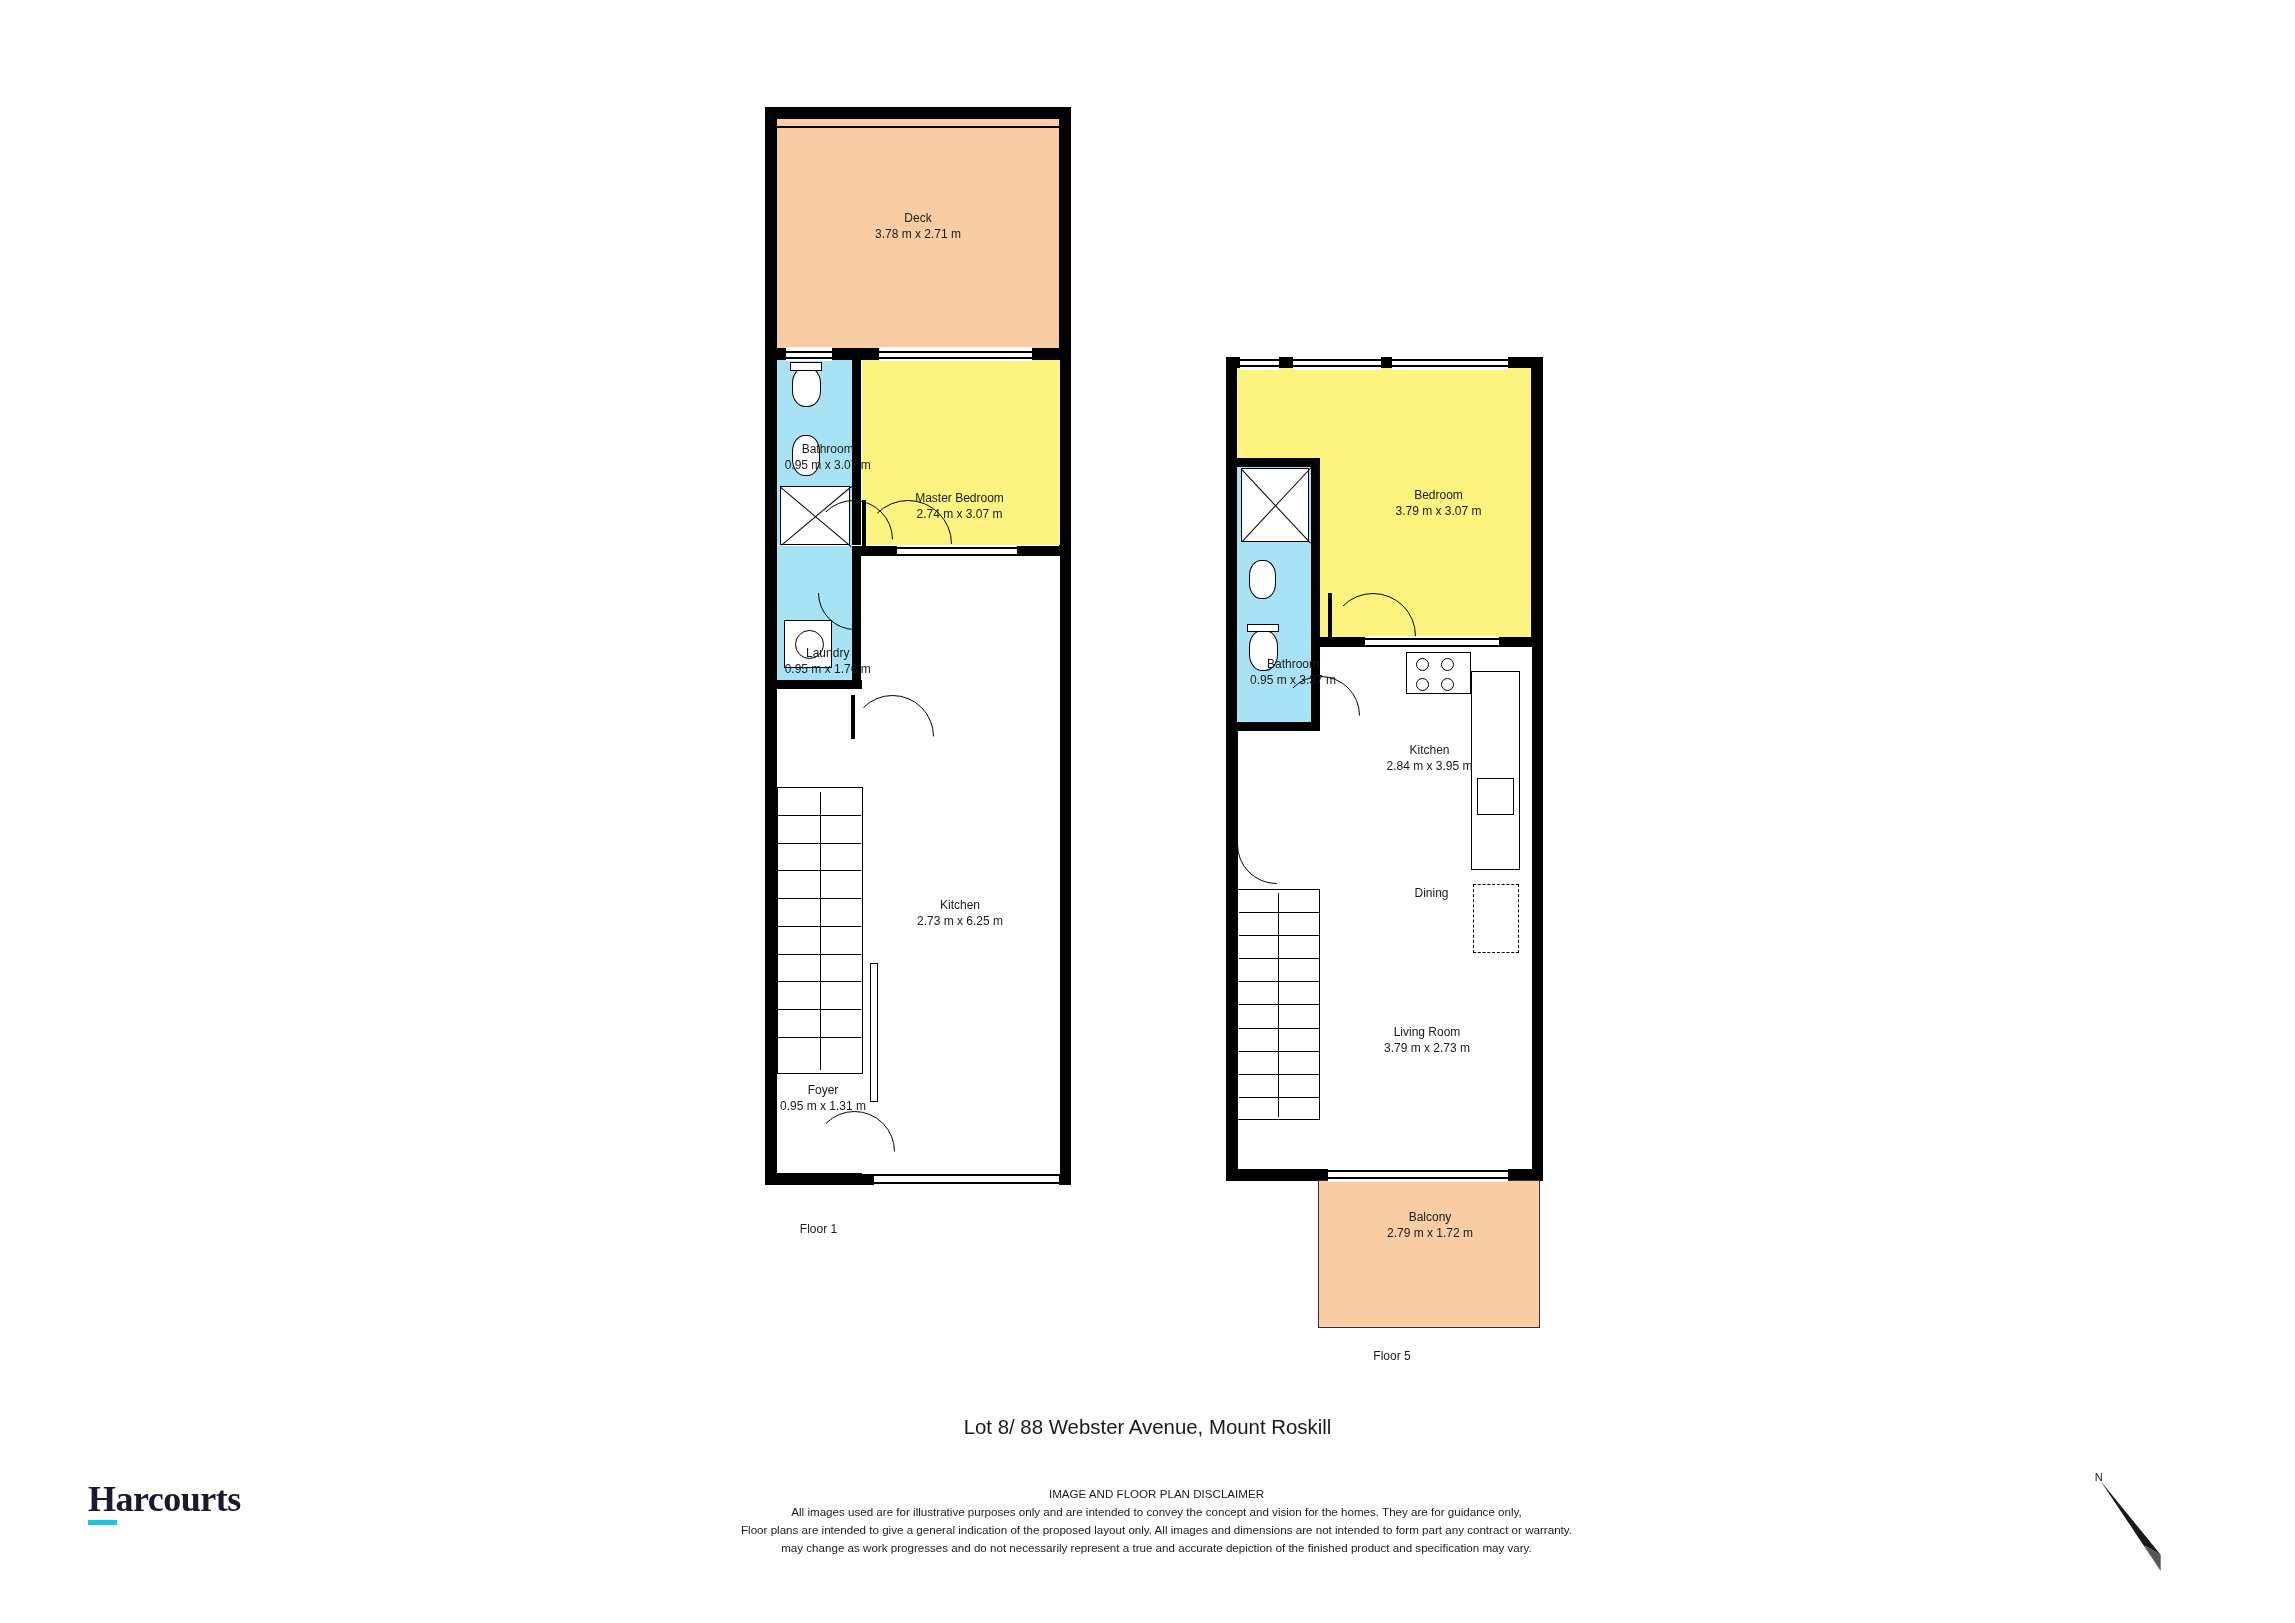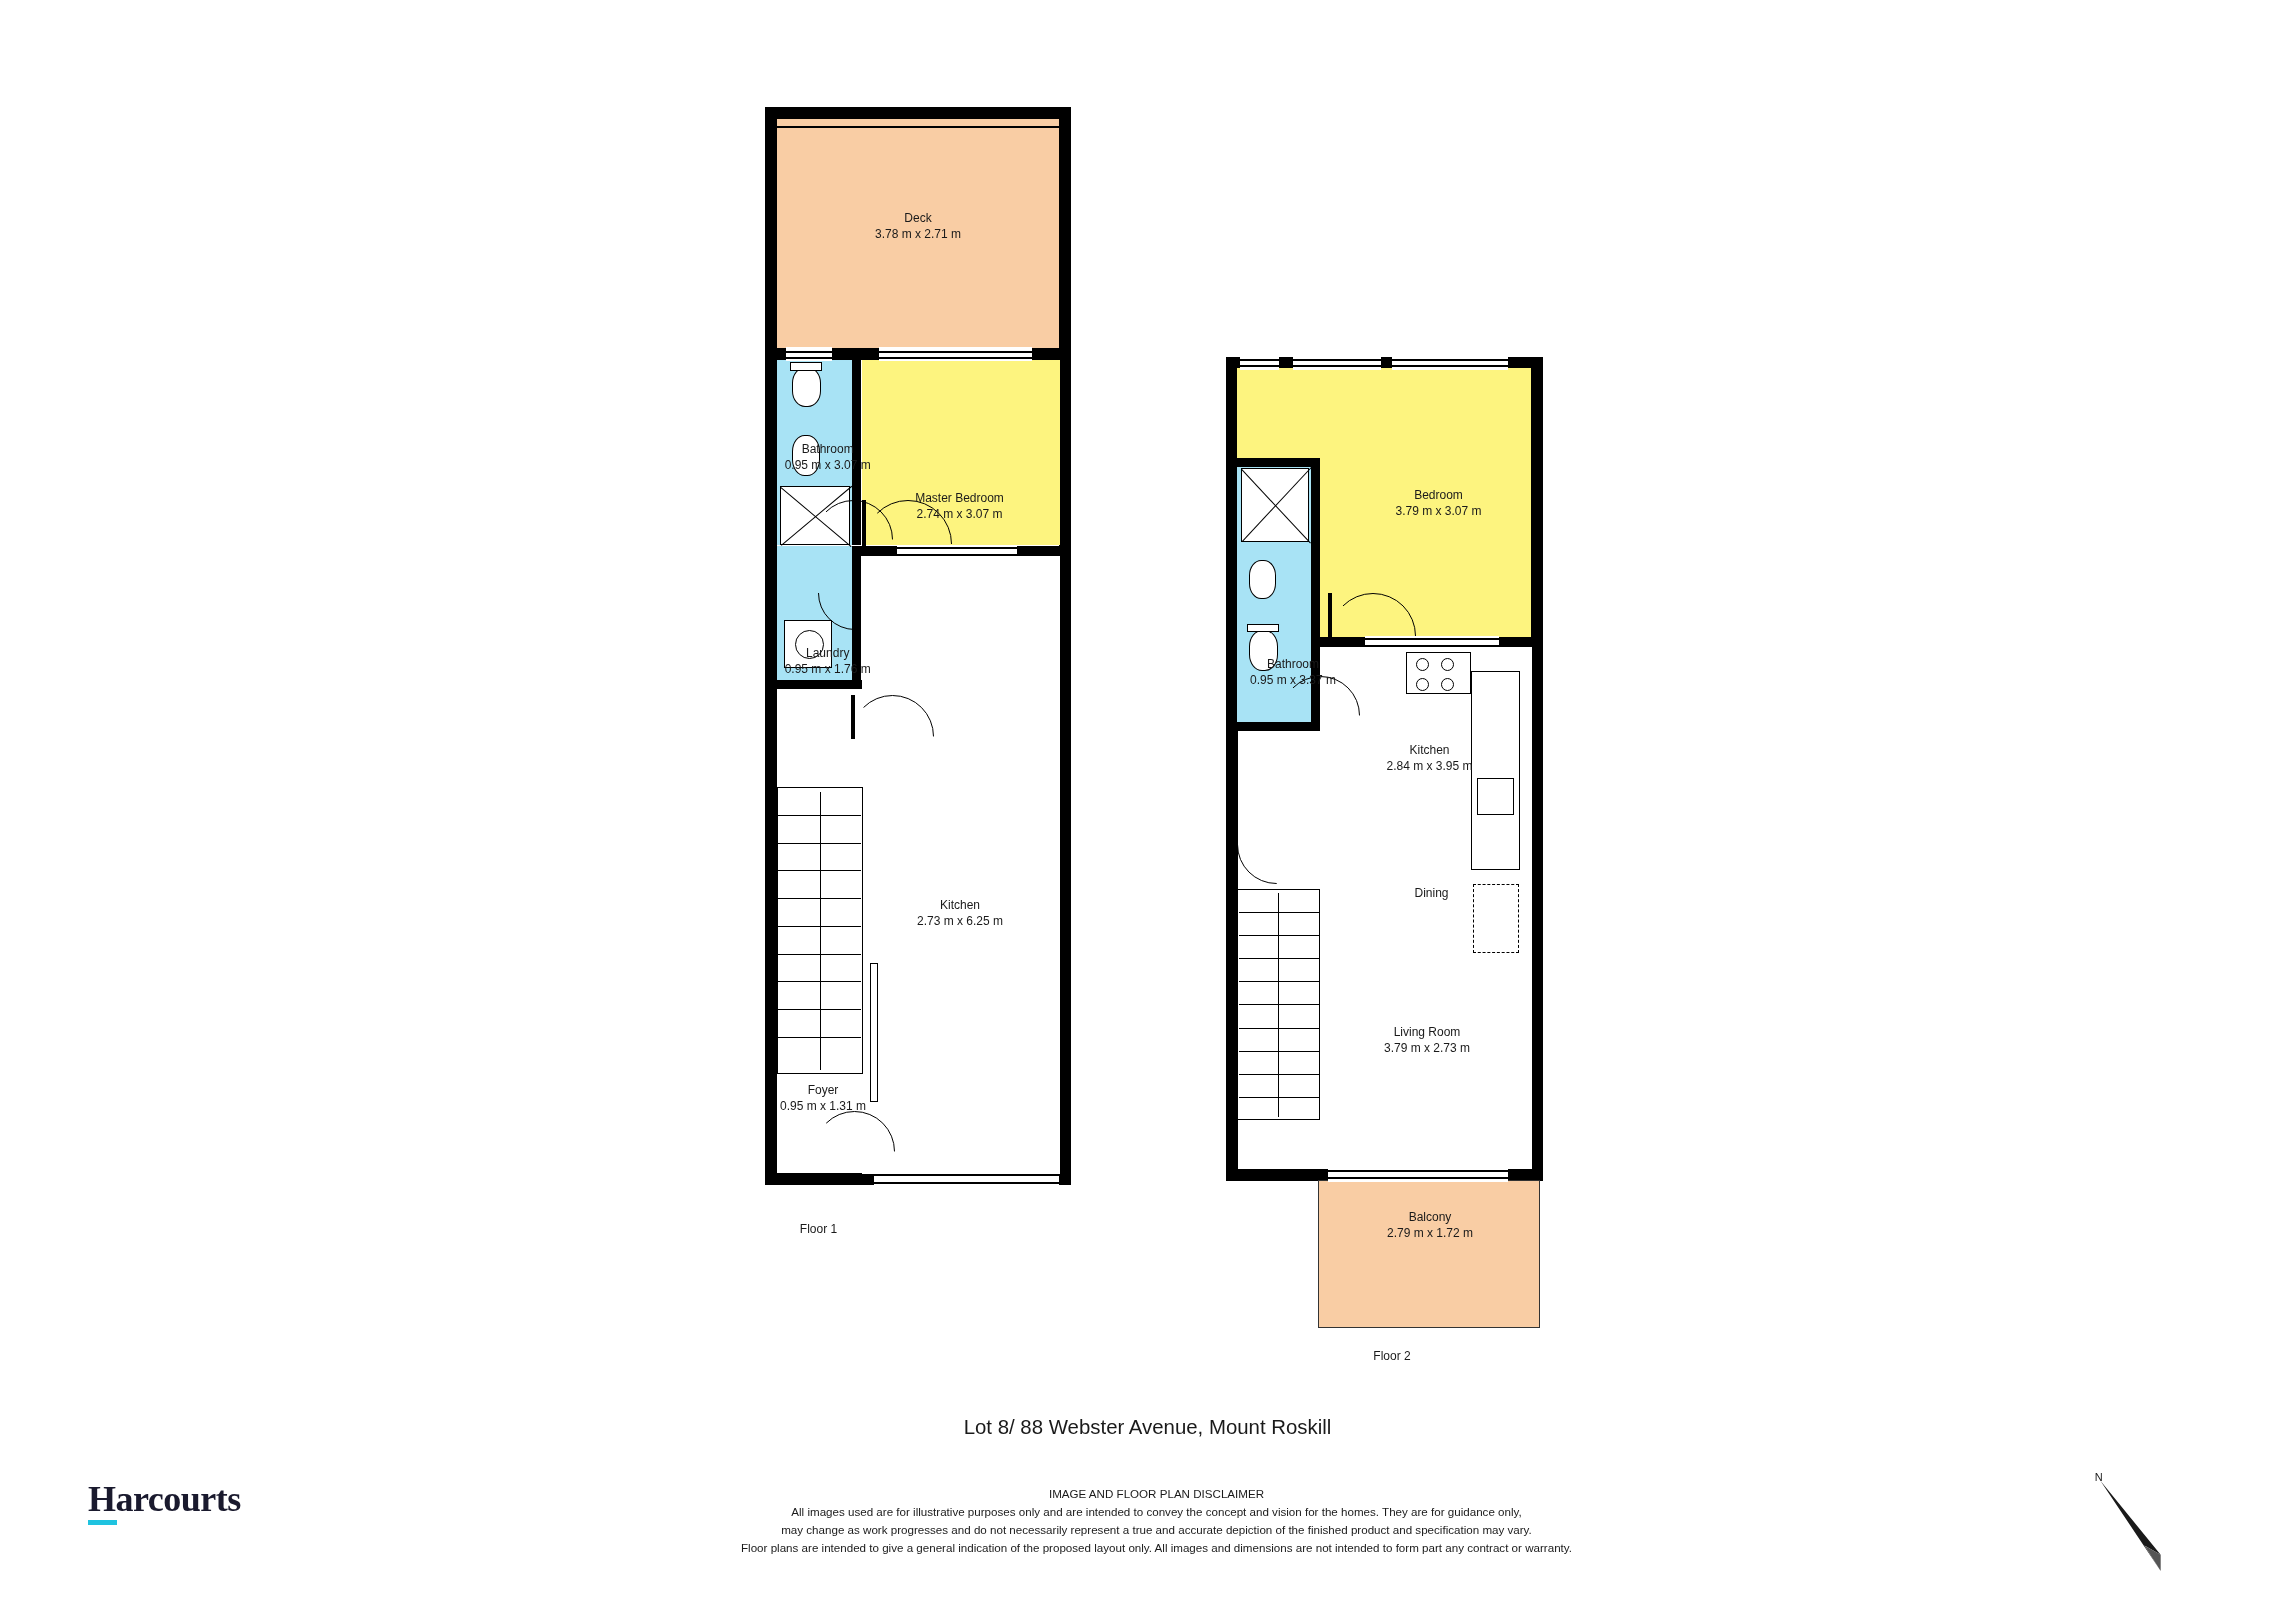--- a/index.html
+++ b/index.html
@@ -300,35 +300,35 @@
   </div>
   <div class="label" style="left:118px; top:673px; width:194px;">
     <span class="nm">Living Room</span>
     <span class="dm">3.79 m x 2.73 m</span>
   </div>
   <div class="label" style="left:123px; top:858px; width:190px;">
     <span class="nm">Balcony</span>
     <span class="dm">2.79 m x 1.72 m</span>
   </div>
 
-  <div class="floor-cap" style="left:120px; top:997px; width:120px;">Floor 2</div>
+  <div class="floor-cap" style="left:120px; top:997px; width:120px;">Floor 5</div>
 </div>
 
 <div class="title" style="top:1416px;">Lot 8/ 88 Webster Avenue, Mount Roskill</div>
 
 <div class="logo-wrap" style="left:88px; top:1481px;">
   <div class="logo-text">Harcourts</div>
   <div class="logo-bar"></div>
 </div>
 
 <div class="disc" style="left:416px; top:1485px; width:1481px;">
   <div class="hd">IMAGE AND FLOOR PLAN DISCLAIMER</div>
   <div>All images used are for illustrative purposes only and are intended to convey the concept and vision for the homes. They are for guidance only,</div>
+  <div>Floor plans are intended to give a general indication of the proposed layout only. All images and dimensions are not intended to form part any contract or warranty.</div>
   <div>may change as work progresses and do not necessarily represent a true and accurate depiction of the finished product and specification may vary.</div>
-  <div>Floor plans are intended to give a general indication of the proposed layout only. All images and dimensions are not intended to form part any contract or warranty.</div>
 </div>
 
 <div class="north" style="left:2091px; top:1476px; width:93px; height:102px;">
   <svg width="93" height="102" viewBox="0 0 200 220">
     <path d="M20 10 L150 170 L115 150 L150 205 Z" fill="#1a1a1a"></path>
     <path d="M150 170 L115 150 L150 205 Z" fill="#555"></path>
   </svg>
   <div style="position:absolute; left:3.7px; top:-4.6px; font-size:11px; color:#1a1a1a;">N</div>
 </div>
 

